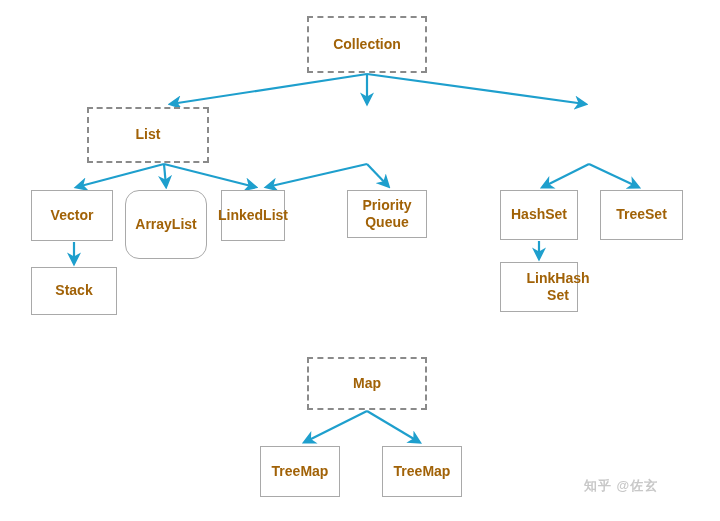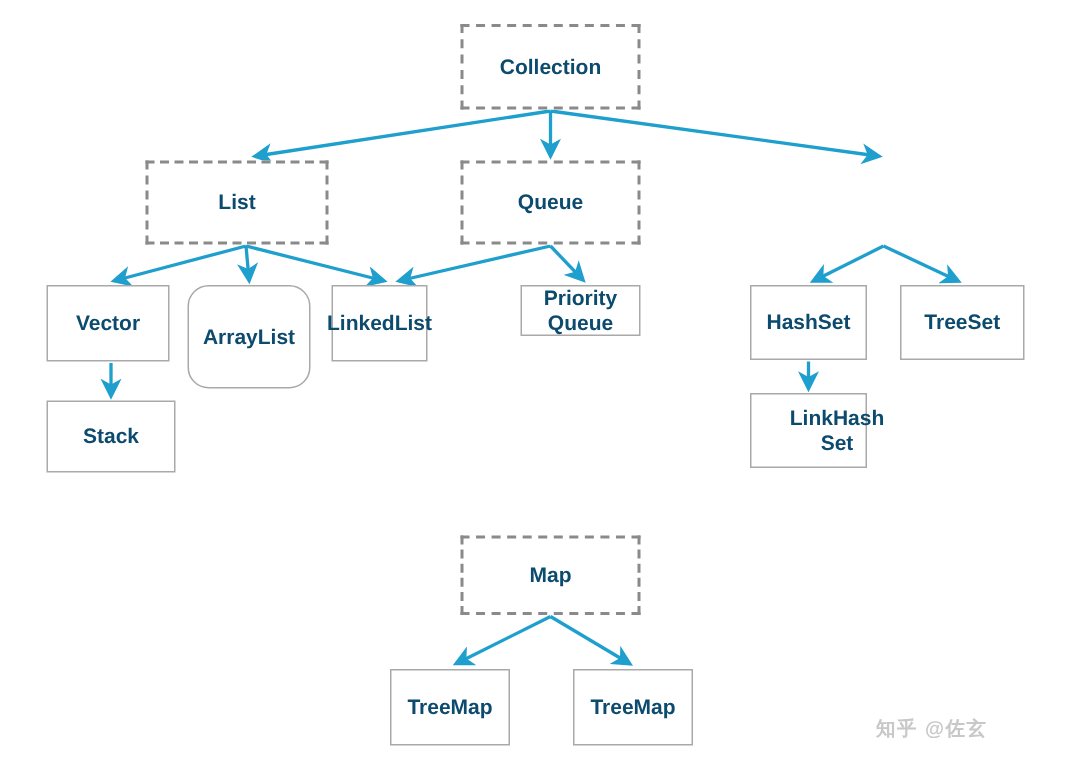--- a/index.html
+++ b/index.html
@@ -21,38 +21,38 @@
     pointer-events: none;
   }
 
   .node {
     position: absolute;
     display: flex;
     align-items: center;
     justify-content: center;
     text-align: center;
     background: #ffffff;
-    color: #0c4a6e;
+    color: #a16207;
     font-size: 14px;
     font-weight: bold;
     line-height: 1.25;
     padding: 2px;
   }
   .node.solid  { border: 1px solid #a9a9a9; }
   .node.dashed { border: 2px dashed #8a8a8a; }
 
   
   .n-collection   { left:307px; top:16px;  width:120px; height:57px; }
-  .n-list         { left:97px; top:107px; width:122px; height:56px;text-align:right; }
+  .n-list         { left:87px; top:107px; width:122px; height:56px;text-align:right; }
   .n-queue        { left:307px; top:107px; width:120px; height:56px; }
   .n-set          { left:529px; top:107px; width:121px; height:56px; }
   .n-vector       { left:31px;  top:190px; width:82px;  height:51px; }
   .n-arraylist    { left:125px; top:190px; width:82px;  height:69px;border-radius:14px; }
   .n-linkedlist   { left:221px; top:190px; width:64px;  height:51px; }
-  .n-priorityqueue{ left:347px; top:190px; width:80px;  height:34px; }
+  .n-priorityqueue{ left:347px; top:190px; width:80px;  height:48px; }
   .n-hashset      { left:500px; top:190px; width:78px;  height:50px; }
   .n-treeset      { left:600px; top:190px; width:83px;  height:50px; }
   .n-stack        { left:31px;  top:267px; width:86px;  height:48px; }
   .n-linkhashset  { left:500px; top:262px; width:78px;  height:50px;padding-left:40px; }
   .n-map          { left:307px; top:357px; width:120px; height:53px; }
   .n-hashmap      { left:260px; top:446px; width:80px;  height:51px; }
   .n-treemap      { left:382px; top:446px; width:80px;  height:51px; }
 
   .watermark {
     position: absolute;
@@ -93,23 +93,20 @@
     <line class="edge" x1="367" y1="411" x2="305" y2="442" marker-end="url(#arrow)"></line>
     <line class="edge" x1="367" y1="411" x2="419" y2="442" marker-end="url(#arrow)"></line>
   </svg>
 
   <div class="node dashed n-collection">
     <span>Collection</span>
   </div>
   <div class="node dashed n-list">
     <span>List</span>
   </div>
-  <div class="node dashed n-queue">
-    <span>Queue</span>
-  </div>
   <div class="node solid n-vector">
     <span>Vector</span>
   </div>
   <div class="node solid n-arraylist">
     <span>ArrayList</span>
   </div>
   <div class="node solid n-linkedlist">
     <span>LinkedList</span>
   </div>
   <div class="node solid n-priorityqueue">

